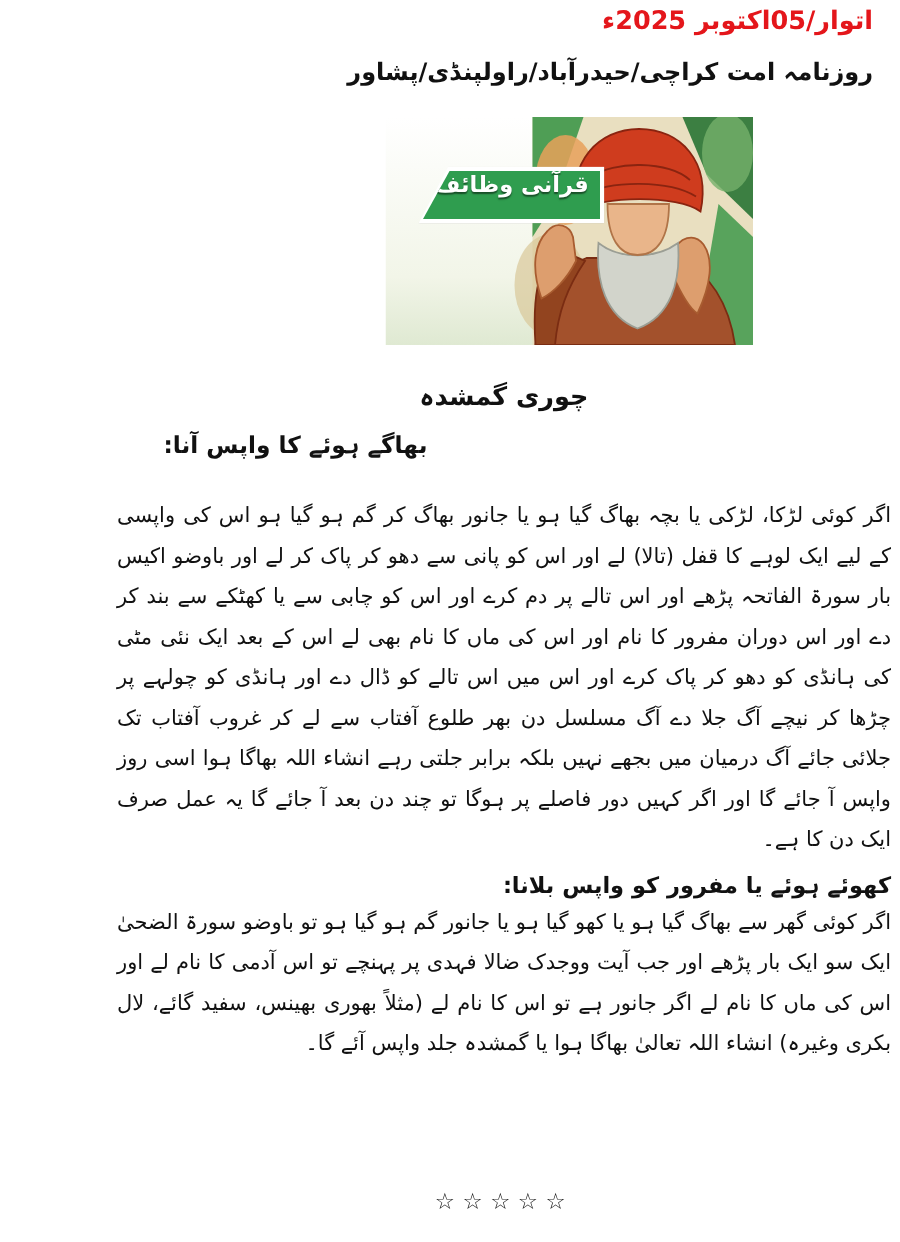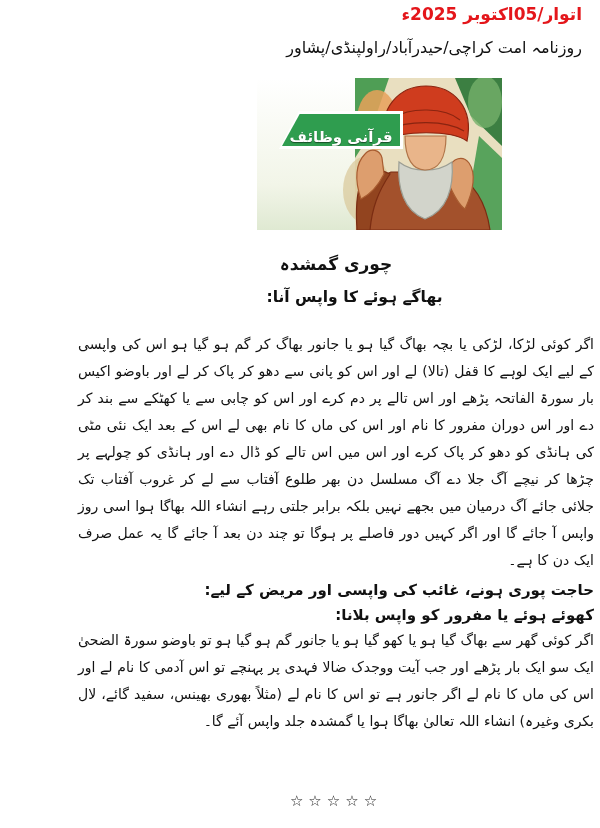--- a/index.html
+++ b/index.html
@@ -13,54 +13,54 @@
     position:relative; width:528px; height:828px;
     background:#ffffff; overflow:hidden; direction:rtl;
   }
   
   .date-line {
     position:absolute; top:4px; right:18px;
     color:#e4161b; font-size:17px; font-weight:bold;
   }
   .paper-line {
     position:absolute; top:38px; right:18px;
-    color:#111; font-size:16px; font-weight:normal;
+    color:#111; font-size:16px; font-weight:bold;
   }
   
   .illustration {
     position:absolute; top:78px; left:185px;
     width:245px; height:152px; direction:ltr;
   }
   .illustration svg { display:block; }
   .badge-outer {
     position:absolute; top:33px; left:22px;
     width:124px; height:38px;
     background:#ffffff;
     clip-path:polygon(16% 0, 100% 0, 100% 100%, 0 100%);
     filter:drop-shadow(0 1px 1px rgba(0,0,0,.45));
     display:flex; align-items:center; justify-content:center;
   }
   .badge-inner {
     width:118px; height:32px;
     background:#2f9d4f;
     clip-path:polygon(15% 0, 100% 0, 100% 100%, 0 100%);
-    display:flex; align-items:flex-end; justify-content:center;
+    display:flex; align-items:flex-start; justify-content:center;
   }
   .badge-inner span {
     color:#ffffff; font-size:15px; font-weight:bold; direction:rtl;
     text-shadow:0 1px 1px rgba(0,0,0,.5);
   }
   
   .article-title {
     position:absolute; top:254px; left:0; width:100%;
     text-align:center; font-size:17px; font-weight:bold;
   }
   .first-heading {
     position:absolute; top:288px; left:0; width:100%;
-    text-align:center; font-size:15.5px; font-weight:bold;padding-left:37px;
+    text-align:left; font-size:15.5px; font-weight:bold;padding-left:37px;
   }
   .content {
     position:absolute; top:331px; right:6px; left:6px;
   }
   .content p {
     font-size:14px; line-height:27px;
     text-align:justify; text-justify:inter-word;
   }
   .section-heading {
     font-size:15px; font-weight:bold;
@@ -117,20 +117,19 @@
         <span>قرآنی وظائف</span>
       </div>
     </div>
   </div>
 
   <div class="article-title">چوری گمشدہ</div>
   <div class="first-heading">بھاگے ہوئے کا واپس آنا:</div>
 
   <div class="content">
     <p>اگر کوئی لڑکا، لڑکی یا بچہ بھاگ گیا ہو یا جانور بھاگ کر گم ہو گیا ہو اس کی واپسی کے لیے ایک لوہے کا قفل (تالا) لے اور اس کو پانی سے دھو کر پاک کر لے اور باوضو اکیس بار سورۃ الفاتحہ پڑھے اور اس تالے پر دم کرے اور اس کو چابی سے یا کھٹکے سے بند کر دے اور اس دوران مفرور کا نام اور اس کی ماں کا نام بھی لے اس کے بعد ایک نئی مٹی کی ہانڈی کو دھو کر پاک کرے اور اس میں اس تالے کو ڈال دے اور ہانڈی کو چولہے پر چڑھا کر نیچے آگ جلا دے آگ مسلسل دن بھر طلوع آفتاب سے لے کر غروب آفتاب تک جلائی جائے آگ درمیان میں بجھے نہیں بلکہ برابر جلتی رہے انشاء اللہ بھاگا ہوا اسی روز واپس آ جائے گا اور اگر کہیں دور فاصلے پر ہوگا تو چند دن بعد آ جائے گا یہ عمل صرف ایک دن کا ہے۔</p>
-    <h3 class="section-heading">حاجت پوری ہونے، غائب کی واپسی اور مریض کے لیے:</h3>
     <h3 class="section-heading">کھوئے ہوئے یا مفرور کو واپس بلانا:</h3>
     <p>اگر کوئی گھر سے بھاگ گیا ہو یا کھو گیا ہو یا جانور گم ہو گیا ہو تو باوضو سورۃ الضحیٰ ایک سو ایک بار پڑھے اور جب آیت ووجدک ضالا فہدی پر پہنچے تو اس آدمی کا نام لے اور اس کی ماں کا نام لے اگر جانور ہے تو اس کا نام لے (مثلاً بھوری بھینس، سفید گائے، لال بکری وغیرہ) انشاء اللہ تعالیٰ بھاگا ہوا یا گمشدہ جلد واپس آئے گا۔</p>
   </div>
 
   <div class="stars">☆☆☆☆☆</div>
 
 </div>
 
 </body></html>

